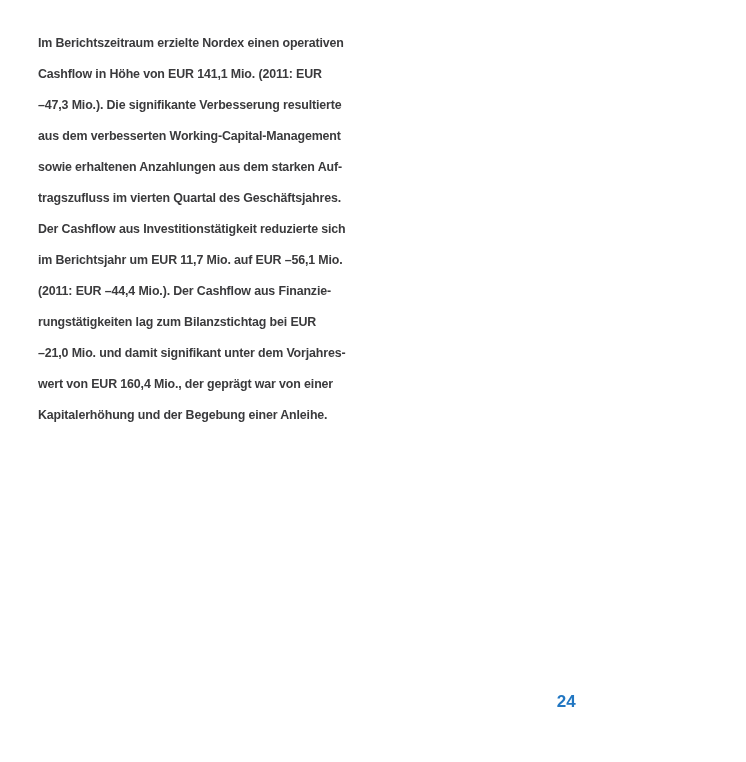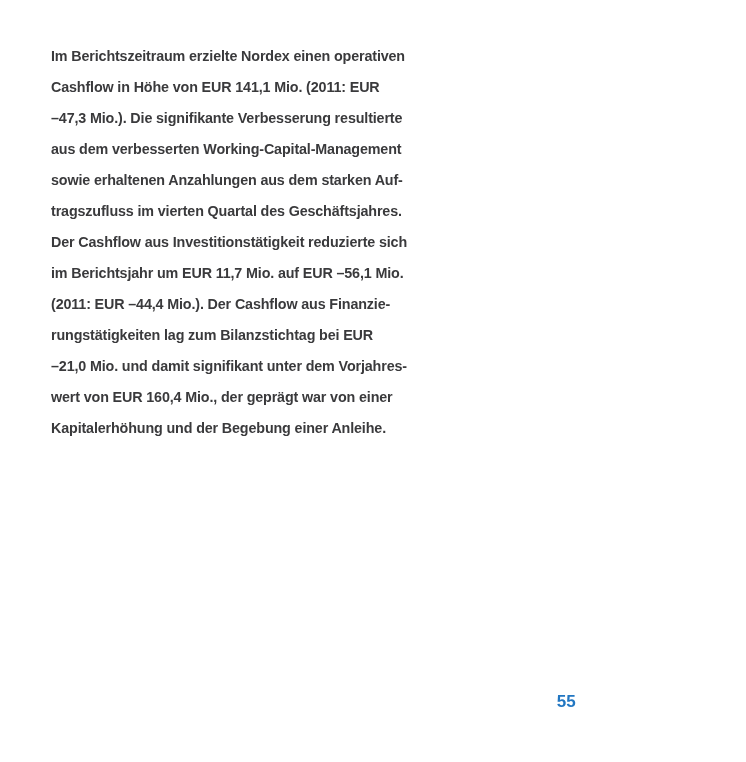--- a/index.html
+++ b/index.html
@@ -27,24 +27,24 @@
 
   
   .text-column {
     position: absolute;
     left: 35px;
     top: 24px;
     width: 570px;
   }
 
   .body-paragraph {
-    margin: 16px;
+    margin: 3px;
     padding: 0;
     color: #3a3a3c;
-    font-size: 15px;
+    font-size: 13px;
     line-height: 31px;
     font-weight: 700;
     letter-spacing: -0.15px;
     font-stretch: condensed;
     white-space: normal;
   }
 
   .body-paragraph .ln {
     display: block;
     white-space: pre;
@@ -81,15 +81,15 @@
       <span class="ln">Der Cashflow aus Investitionstätigkeit reduzierte sich</span>
       <span class="ln">im Berichtsjahr um EUR 11,7 Mio. auf EUR –56,1 Mio.</span>
       <span class="ln">(2011: EUR –44,4 Mio.). Der Cashflow aus Finanzie-</span>
       <span class="ln">rungstätigkeiten lag zum Bilanzstichtag bei EUR</span>
       <span class="ln">–21,0 Mio. und damit signifikant unter dem Vorjahres-</span>
       <span class="ln">wert von EUR 160,4 Mio., der geprägt war von einer</span>
       <span class="ln">Kapitalerhöhung und der Begebung einer Anleihe.</span>
     </p>
   </div>
 
-  <div class="page-number">55</div>
+  <div class="page-number">24</div>
 
 </div>
 
 </body></html>

